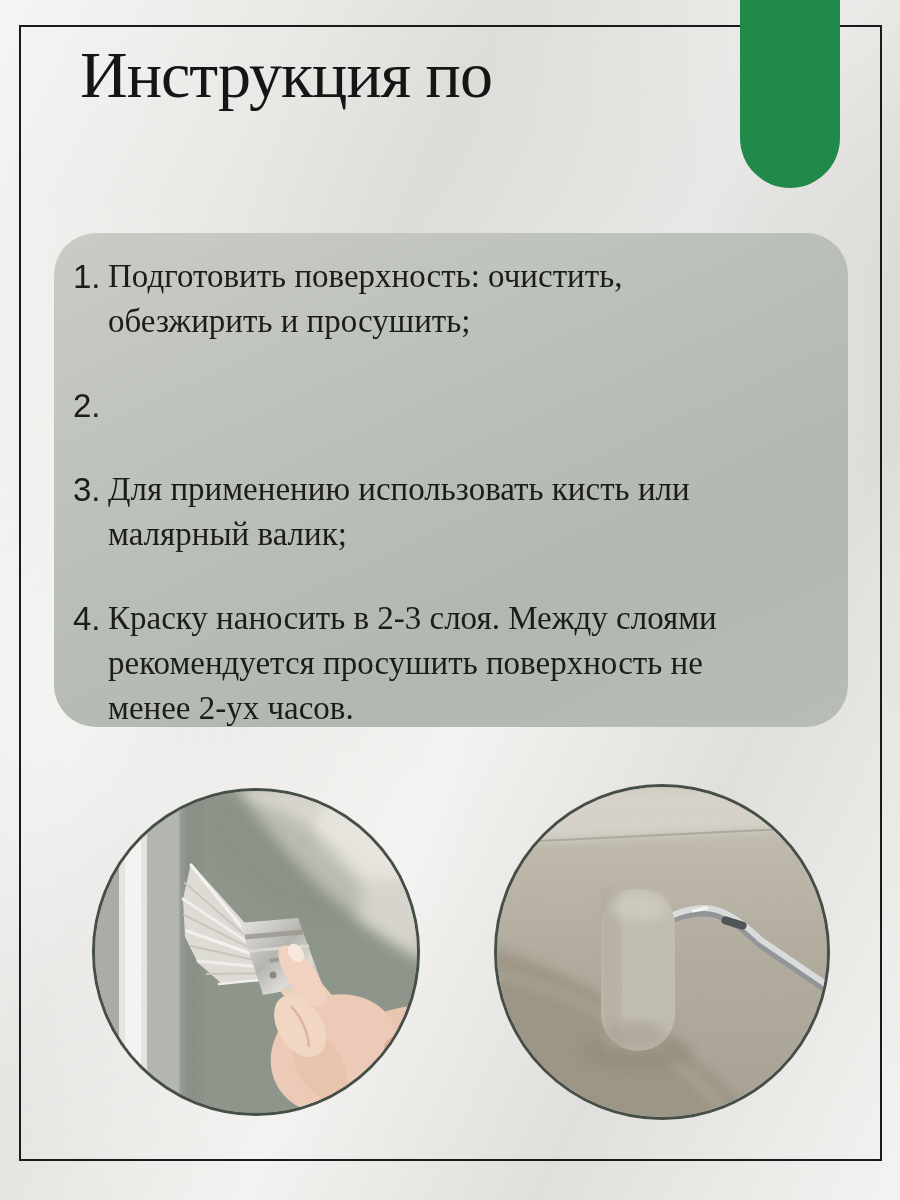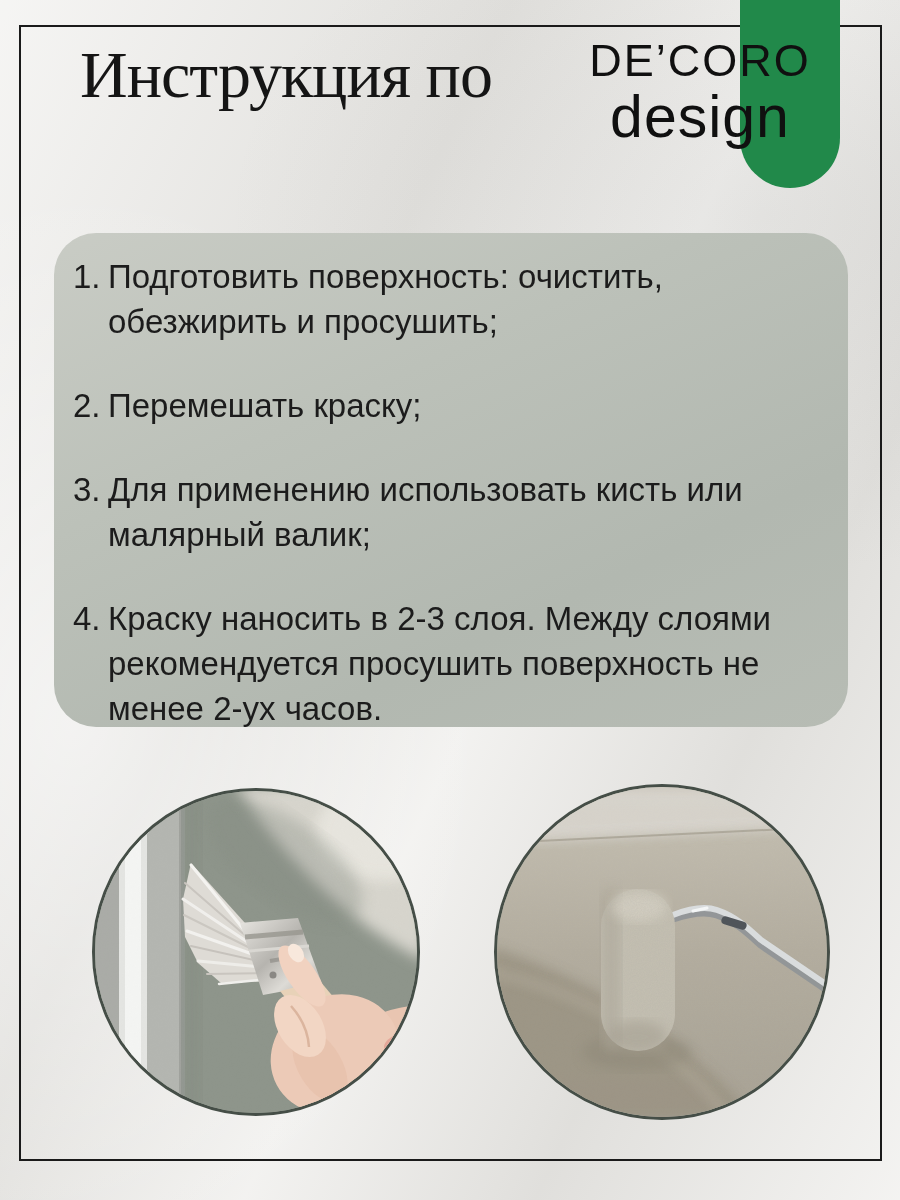--- a/index.html
+++ b/index.html
@@ -26,54 +26,49 @@
   .logo-top{font-size:45px;line-height:50px;letter-spacing:2px;font-weight:400;}
   .logo-bottom{font-size:59px;line-height:58px;letter-spacing:1px;font-weight:400;margin-top:2px;}
 
   .instructions{position:absolute;left:54px;top:233px;width:794px;height:494px;z-index:2;
     border-radius:42px;color:#1c1c1c;
     background:linear-gradient(155deg,#c9ccc5 0%,#bcc1b9 35%,#b2b8b0 70%,#b7bcb4 100%);}
   .instructions ol{list-style:none;margin:0;padding:21px 20px 0 19px;}
   .instructions li{display:flex;margin-bottom:39px;font-size:33px;line-height:45px;}
   .instructions li:last-child{margin-bottom:0;}
   .instructions .num{flex:0 0 35px;}
-  .instructions .txt{white-space:pre-line;}
+  .instructions .txt{white-space:pre-line;font-family:Liberation Serif, serif;}
 
   .circle{position:absolute;border-radius:50%;overflow:hidden;border:3px solid #454e47;z-index:2;background:#9aa096;}
   .circle svg{display:block;width:100%;height:100%;}
   .circle.left{left:92px;top:788px;width:322px;height:322px;}
   .circle.right{left:494px;top:784px;width:330px;height:330px;}
 </style>
 </head>
 <body>
 
 <div class="canvas">
   <div class="bg-shadows"></div>
   <div class="frame"></div>
   <div class="green-pill"></div>
 
   <h1 class="title">
     <span>Инструкция по</span>
   </h1>
 
-  <div class="logo">
-    <div class="logo-top">DE’CORO</div>
-    <div class="logo-bottom">design</div>
-  </div>
 
   <div class="instructions">
     <ol>
       <li>
         <span class="num">1.</span>
         <span class="txt">Подготовить поверхность: очистить,
 обезжирить и просушить;</span>
       </li>
       <li>
         <span class="num">2.</span>
-        <span class="txt">Перемешать краску;</span>
       </li>
       <li>
         <span class="num">3.</span>
         <span class="txt">Для применению использовать кисть или
 малярный валик;</span>
       </li>
       <li>
         <span class="num">4.</span>
         <span class="txt">Краску наносить в 2-3 слоя. Между слоями
 рекомендуется просушить поверхность не

